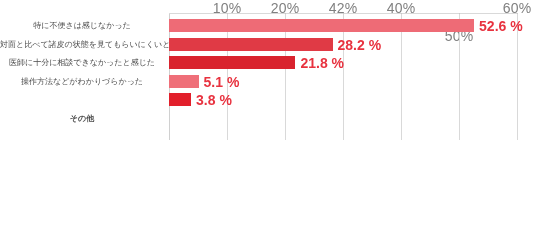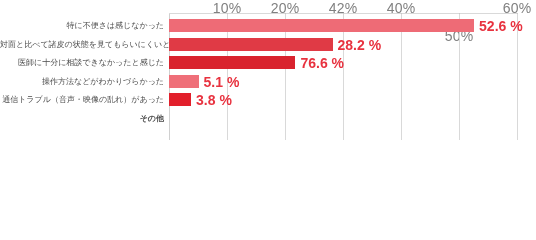--- a/index.html
+++ b/index.html
@@ -74,21 +74,21 @@
     position: absolute;
     left: 0;
     right: 0;
     height: 18px;
   }
 
   .row-label {
     position: absolute;
     left: 0;
     width: 164px;
-    text-align: right;
+    text-align: center;
     font-size: 8px;
     color: #4a4a4a;
     line-height: 18px;
     white-space: nowrap;
   }
 
   .bar {
     position: absolute;
     left: 169px;
     height: 13px;
@@ -147,29 +147,28 @@
       <div class="bar-value" style="left: 479.08px; color: rgb(232, 50, 63);">52.6 %</div>
     </div>
     <div class="row" style="top: 35.5px;">
       <div class="row-label">対面と比べて諸皮の状態を見てもらいにくいと感じた</div>
       <div class="bar" style="width: 163.56px; background: rgb(224, 58, 69);"></div>
       <div class="bar-value" style="left: 337.56px; color: rgb(232, 50, 63);">28.2 %</div>
     </div>
     <div class="row" style="top: 54px;">
       <div class="row-label">医師に十分に相談できなかったと感じた</div>
       <div class="bar" style="width: 126.44px; background: rgb(217, 35, 46);"></div>
-      <div class="bar-value" style="left: 300.44px; color: rgb(232, 50, 63);">76.6 %</div>
+      <div class="bar-value" style="left: 300.44px; color: rgb(232, 50, 63);">21.8 %</div>
     </div>
     <div class="row" style="top: 72.5px;">
       <div class="row-label">操作方法などがわかりづらかった</div>
       <div class="bar" style="width: 29.58px; background: rgb(239, 111, 121);"></div>
       <div class="bar-value" style="left: 203.58px; color: rgb(232, 50, 63);">5.1 %</div>
     </div>
     <div class="row" style="top: 91px;">
-      <div class="row-label">通信トラブル（音声・映像の乱れ）があった</div>
       <div class="bar" style="width: 22.04px; background: rgb(226, 31, 43);"></div>
       <div class="bar-value" style="left: 196.04px; color: rgb(232, 50, 63);">3.8 %</div>
     </div>
     <div class="row" style="top: 109.5px; font-weight: bold;">
       <div class="row-label">その他</div>
 
     </div>
   </div>
 
 </div>

